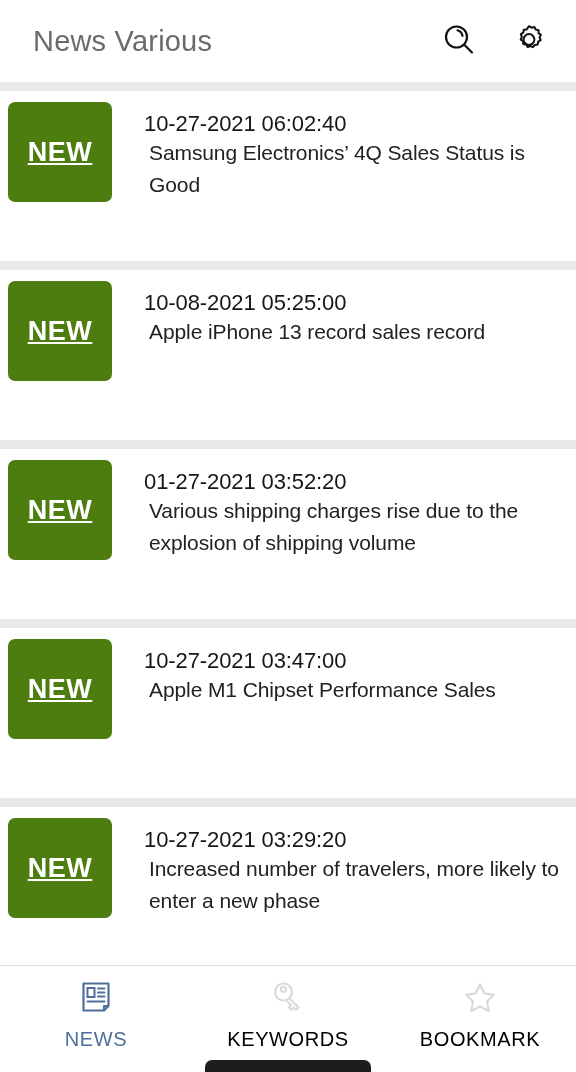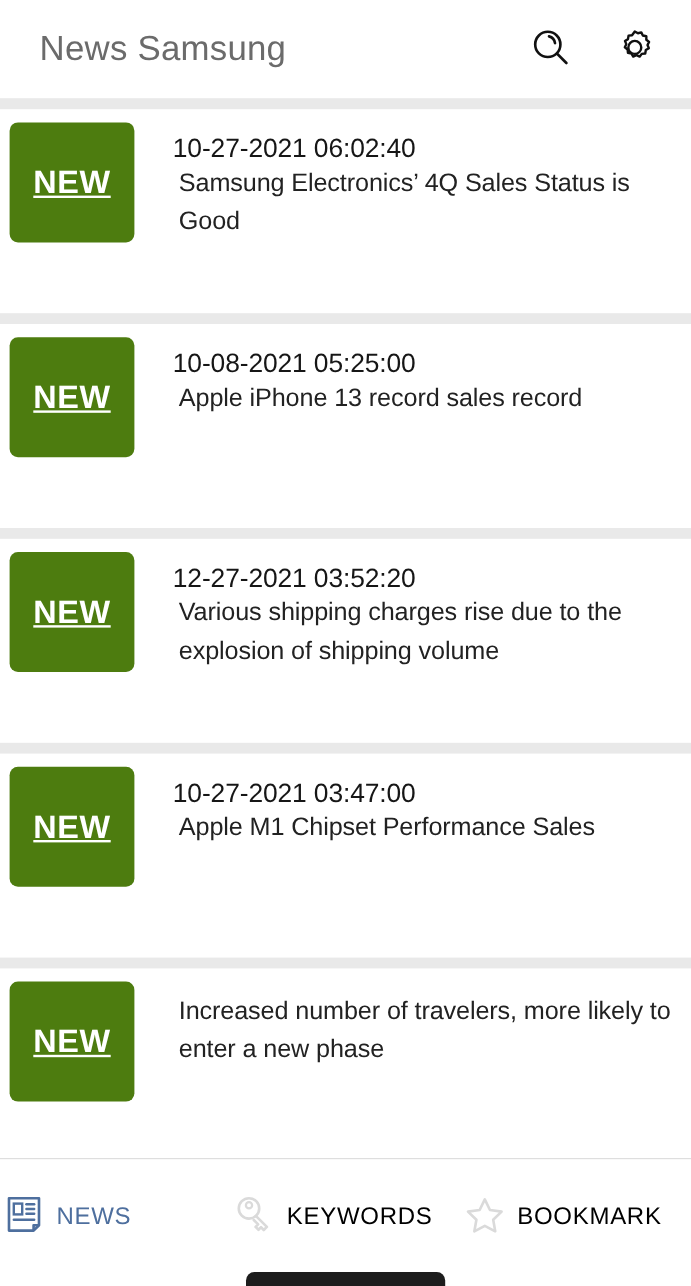--- a/index.html
+++ b/index.html
@@ -96,22 +96,22 @@
     height:107px;
     background:#ffffff;
     border-top:1px solid #dedede;
     display:flex;
     align-items:flex-start;
     position:relative;
   }
   .nav-item {
     flex:1 1 0;
     height:90px;
-    display:flex; flex-direction:row;
-    align-items:center; 
+    display:flex; flex-direction:column;
+    align-items:center; justify-content:center;
     gap:7px;
     cursor:pointer;
     background:none; border:none;
     padding-top:6px;
   }
   .nav-label {
     font-size:20px;
     letter-spacing:0.6px;
     color:#000000;
   }
@@ -124,21 +124,21 @@
     background:#1d1d1d;
     border-radius:7px 7px 0 0;
   }
 </style>
 </head>
 <body>
 
 <div id="app">
 
   <div class="appbar">
-    <div class="appbar-title">News Samsung</div>
+    <div class="appbar-title">News Various</div>
     <div class="appbar-actions">
       <button class="icon-btn">
         <span>
           <svg width="36" height="36" viewBox="0 0 36 36">
             <circle cx="15.5" cy="15" r="10.5" fill="none" stroke="#111" stroke-width="2.2"></circle>
             <path d="M16.5 8.3a6.8 6.8 0 0 1 5 5.6" fill="none" stroke="#111" stroke-width="2.2" stroke-linecap="round"></path>
             <line x1="23.3" y1="22.8" x2="31" y2="30.5" stroke="#111" stroke-width="2.2" stroke-linecap="round"></line>
           </svg>
         </span>
       </button>
@@ -167,36 +167,37 @@
       <div class="badge">NEW</div>
       <div class="card-body">
         <div class="card-date">10-08-2021 05:25:00</div>
         <div class="card-title">Apple iPhone 13 record sales record</div>
       </div>
     </div>
 
     <div class="news-card">
       <div class="badge">NEW</div>
       <div class="card-body">
-        <div class="card-date">12-27-2021 03:52:20</div>
+        <div class="card-date">01-27-2021 03:52:20</div>
         <div class="card-title">Various shipping charges rise due to the explosion of shipping volume</div>
       </div>
     </div>
 
     <div class="news-card">
       <div class="badge">NEW</div>
       <div class="card-body">
         <div class="card-date">10-27-2021 03:47:00</div>
         <div class="card-title">Apple M1 Chipset Performance Sales</div>
       </div>
     </div>
 
     <div class="news-card">
       <div class="badge">NEW</div>
       <div class="card-body">
+        <div class="card-date">10-27-2021 03:29:20</div>
         <div class="card-title">Increased number of travelers, more likely to enter a new phase</div>
       </div>
     </div>
 
   </div>
 
   <div class="bottom-nav">
 
     <button class="nav-item active">
       <span>

